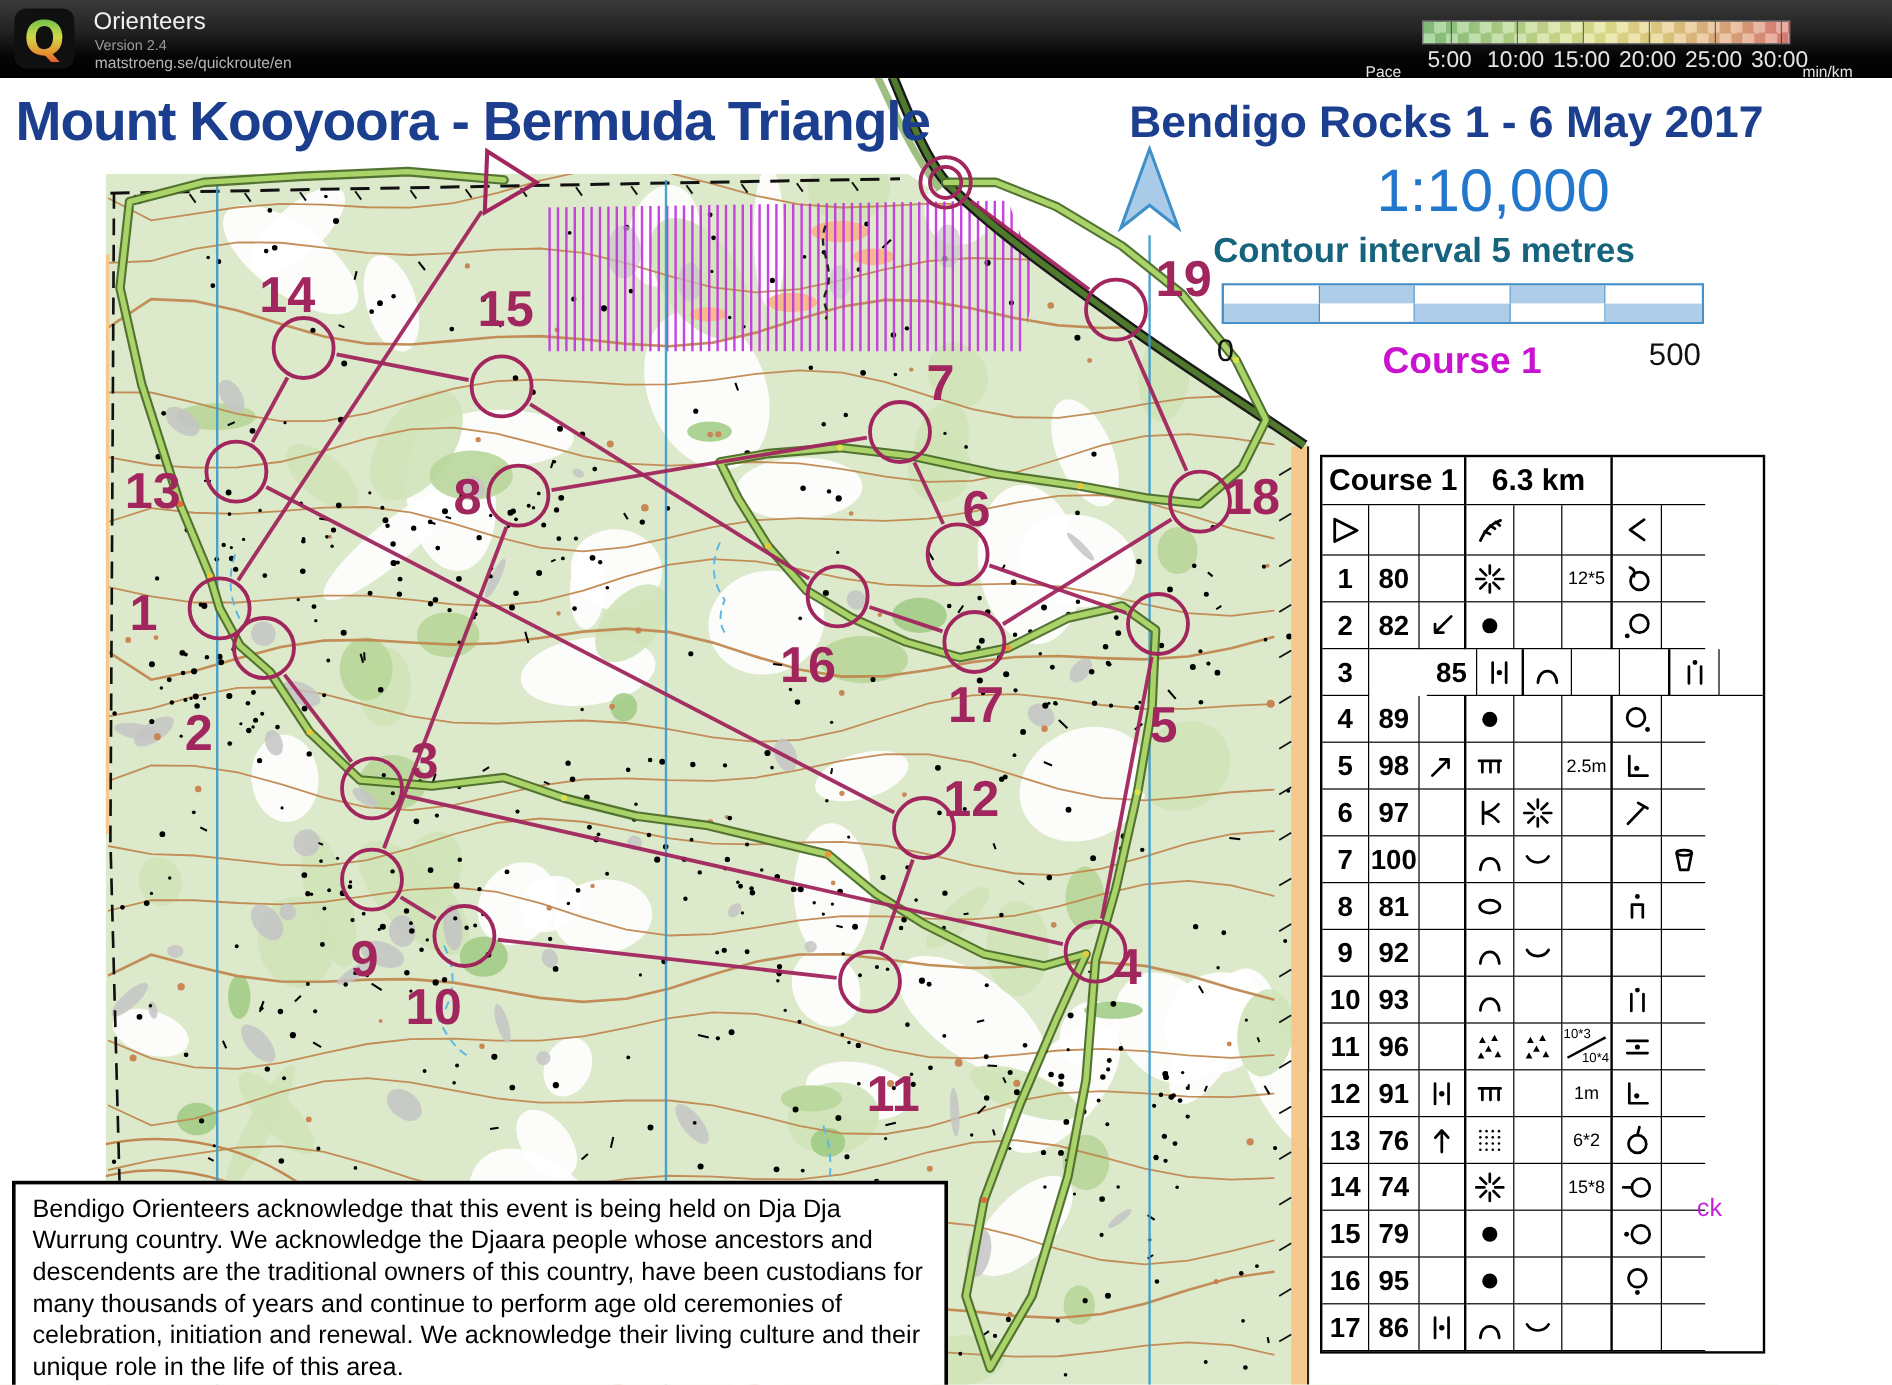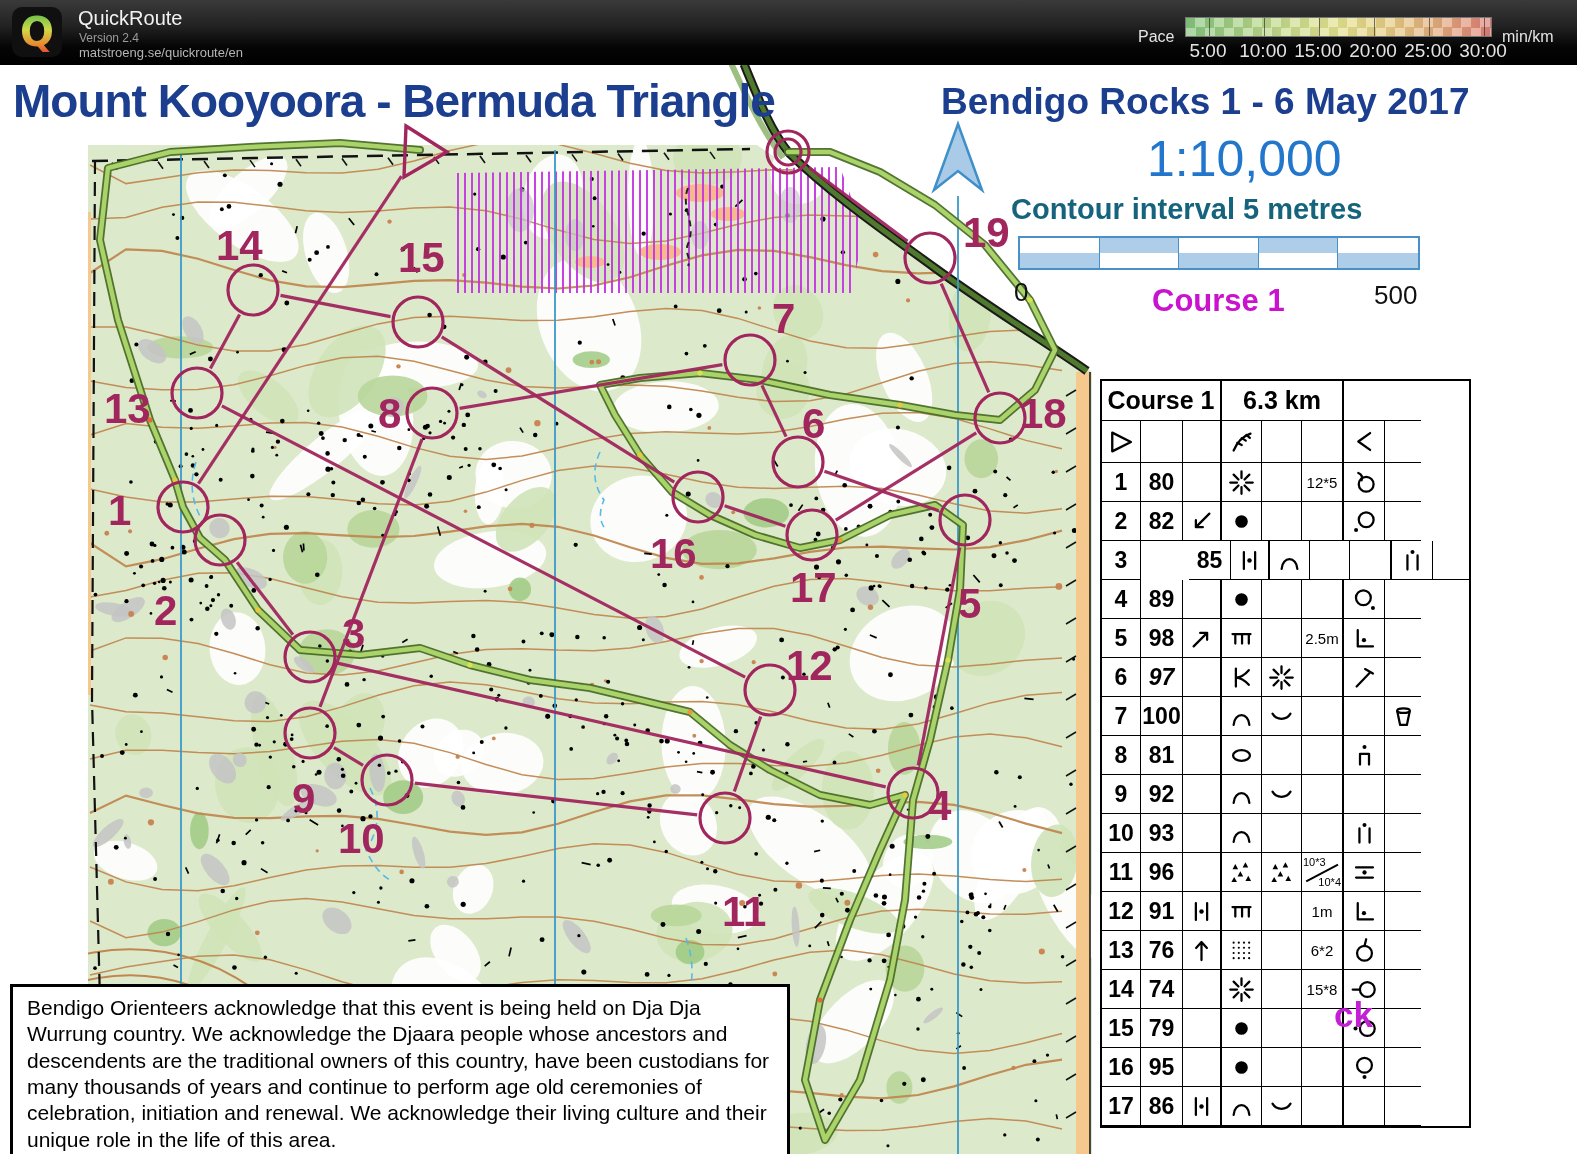--- a/index.html
+++ b/index.html
@@ -16,35 +16,35 @@
   .app-ver{position:absolute;left:79px;top:31px;font-size:12px;color:#9a9a9a}
   .app-url{position:absolute;left:79px;top:45px;font-size:13px;color:#b5b5b5}
   .pace-bar{position:absolute;left:1185px;top:17px;width:307px;height:20px;
             border:1px solid #777;box-sizing:border-box;
             background:linear-gradient(90deg,#84c47c 0%,#a9d186 18%,#cedd8d 36%,#e4e18e 50%,#e6cd84 66%,#e2a87c 84%,#dd7f76 100%)}
   .pace-bar::after{content:"";position:absolute;inset:0;
             background:repeating-conic-gradient(rgba(255,255,255,.32) 0deg 90deg, rgba(0,0,0,.05) 90deg 180deg);
             background-size:19px 19px}
   .pace-tick{position:absolute;top:0;width:1px;height:18px;background:rgba(30,30,30,.6);z-index:2}
   .pace-lab{position:absolute;top:40px;font-size:19px;color:#e4e4e4;transform:translateX(-50%);white-space:nowrap}
-  .pace-word{position:absolute;top:28px;font-size:16px;color:#e4e4e4;white-space:nowrap}
+  .pace-word{position:absolute;top:52px;font-size:13px;color:#e4e4e4;white-space:nowrap}
 
   
   .map-title{left:13px;top:74px;font-size:46px;font-weight:700;color:#1c3e8e;letter-spacing:-1px;white-space:nowrap;z-index:12}
   .event-title{left:941px;top:81px;font-size:37px;font-weight:700;color:#1c3e8e;white-space:nowrap;z-index:12}
   .map-scale{left:1147px;top:130px;font-size:50px;color:#2277cc;z-index:12}
   .contour-note{left:1011px;top:193px;font-size:29px;font-weight:700;color:#15637d;white-space:nowrap;z-index:12}
   .scalebar{left:1018px;top:236px;width:402px;height:34px;border:2px solid #4a90c8;box-sizing:border-box;z-index:12;background:#fff}
   .sb-row{display:flex;height:15px}
   .sb-cell{width:79.6px;height:15px;border-right:1px solid #4a90c8;box-sizing:border-box}
   .sb-blue{background:#aecde8}.sb-white{background:#fff}
   .sb-zero{left:1014px;top:277px;font-size:26px;color:#111;z-index:12}
   .sb-500{left:1374px;top:280px;font-size:26px;color:#111;z-index:12}
   .course-label{left:1152px;top:283px;font-size:31px;font-weight:700;color:#c913cf;z-index:12}
-  .cut-text{left:1334px;top:995px;font-size:35px;font-weight:700;color:#c320d6;z-index:25}
+  .cut-text{left:1414px;top:995px;font-size:21px;font-weight:400;color:#c320d6;z-index:25}
 
   
   .ctl-table{left:1100px;top:379px;background:#fff;border:2.5px solid #000;z-index:20}
   .ct-row{display:flex}
   .ct-cell{display:flex;align-items:center;justify-content:center;border-right:1px solid #000;border-bottom:1px solid #000;
            box-sizing:border-box;font-weight:700;color:#000;overflow:hidden;position:relative}
   .ct-thick{border-right:2.5px solid #000}
   .ct-title{font-size:25px;font-weight:700;justify-content:center}
   .ct-head{font-size:25px;font-weight:700}
   .ct-num{font-size:23px}
@@ -1165,21 +1165,21 @@
       <defs>
           <linearGradient id="qg2" x1="0" y1="0" x2="0" y2="1">
         <stop offset="0" stop-color="#49b94d"></stop>
             <stop offset="0.45" stop-color="#cfd948"></stop>
         <stop offset="0.78" stop-color="#e8882f"></stop>
             <stop offset="1" stop-color="#e03c2e"></stop>
       </linearGradient>
         </defs>
     </svg>
   </div>
-  <div class="app-title">QuickRoute</div>
+  <div class="app-title">Orienteers</div>
   <div class="app-ver">Version 2.4</div>
   <div class="app-url">matstroeng.se/quickroute/en</div>
 
   <div class="pace-bar" id="pace-bar">
       <div class="pace-tick" style="left: 23px;"></div>
       <div class="pace-tick" style="left: 78px;"></div>
       <div class="pace-tick" style="left: 133px;"></div>
       <div class="pace-tick" style="left: 188px;"></div>
       <div class="pace-tick" style="left: 243px;"></div>
       <div class="pace-tick" style="left: 298px;"></div>
@@ -1349,21 +1349,21 @@
       <div class="ct-cell " style="width: 41px;">
         <svg class="csym" viewBox="0 0 24 24" width="27" height="27">
           <path class="ln" d="M6,4.5 V19 H19.5"></path>
           <circle cx="11.5" cy="13.5" r="1.9" fill="#000"></circle>
         </svg>
       </div>
       <div class="ct-cell " style="width: 36px; border-right: none;"></div>
     </div>
     <div class="ct-row" style="height: 39px;">
       <div class="ct-cell ct-num" style="width: 39px;">6</div>
-      <div class="ct-cell ct-num" style="width: 42px; font-style: italic;">97</div>
+      <div class="ct-cell ct-num" style="width: 42px;">97</div>
       <div class="ct-cell ct-thick" style="width: 39px;"></div>
       <div class="ct-cell " style="width: 40px;">
         <svg class="csym" viewBox="0 0 24 24" width="27" height="27">
           <path class="ln" d="M7,4 V20 M7,12 C11,12 15,9.5 18.5,5.5 M7,12 C11,12 15,14.5 18.5,18.5"></path>
         </svg>
       </div>
       <div class="ct-cell " style="width: 40px;">
         <svg class="csym" viewBox="0 0 24 24" width="27" height="27">
           <path class="ln" d="M12,2 V8 M12,16 V22 M2,12 H8 M16,12 H22 M5,5 L9.3,9.3 M14.7,14.7 L19,19 M19,5 L14.7,9.3 M9.3,14.7 L5,19"></path>
         </svg>

